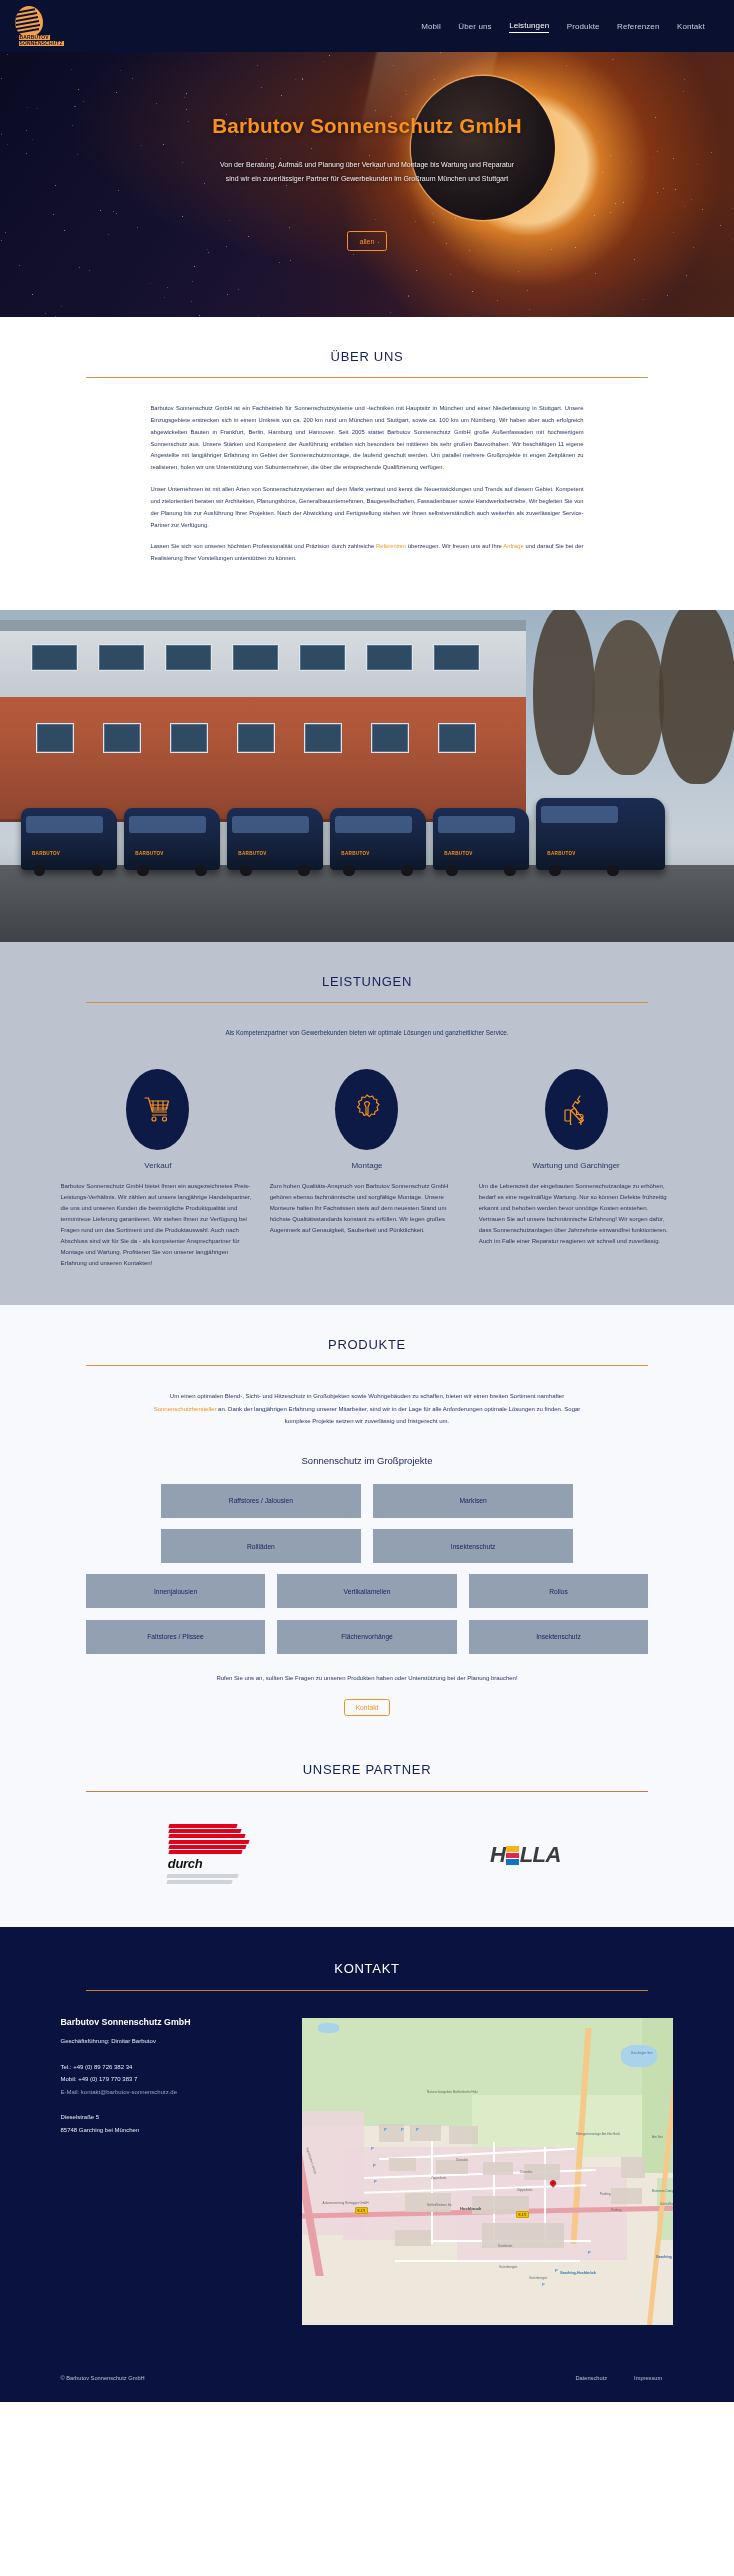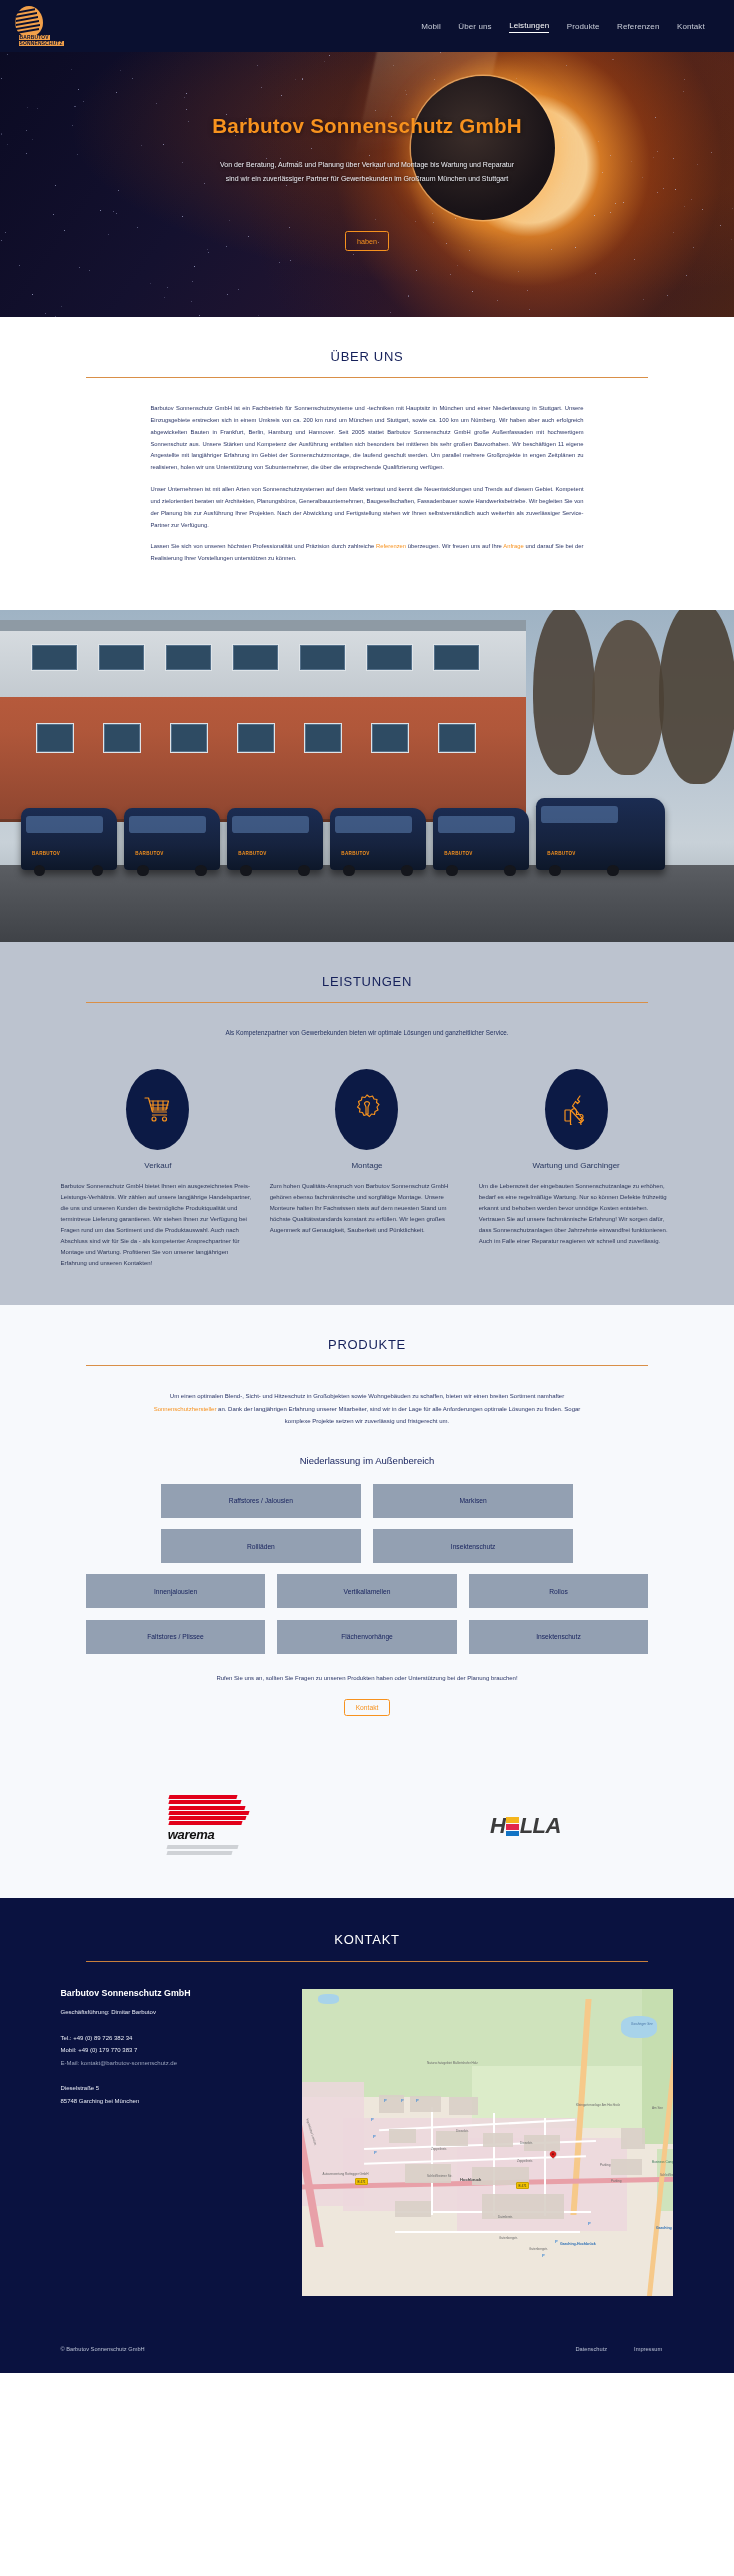--- a/index.html
+++ b/index.html
@@ -473,21 +473,21 @@
     </div>
   <div class="hero-flare"></div>
   <div class="hero-moon"></div>
 
   <div class="hero-inner">
     <h1 class="hero-title">Barbutov Sonnenschutz GmbH</h1>
     <p class="hero-sub">
       <span>Von der Beratung, Aufmaß und Planung über Verkauf und Montage bis Wartung und Reparatur</span><br>
       <span>sind wir ein zuverlässiger Partner für Gewerbekunden im Großraum München und Stuttgart</span>
     </p>
-    <a class="hero-cta" href="#">haben</a>
+    <a class="hero-cta" href="#">allen</a>
   </div>
 </section>
 
 <section class="section sec-white">
   <div class="sec-head">
     <h2 class="sec-title">ÜBER UNS</h2>
     <div class="sec-rule"></div>
   </div>
   <div class="about-body">
     <p>Barbutov Sonnenschutz GmbH ist ein Fachbetrieb für Sonnenschutzsysteme und -techniken mit Hauptsitz in München und einer Niederlassung in Stuttgart. Unsere Einzugsgebiete erstrecken sich in einem Umkreis von ca. 200 km rund um München und Stuttgart, sowie ca. 100 km um Nürnberg. Wir haben aber auch erfolgreich abgewickelten Bauten in Frankfurt, Berlin, Hamburg und Hannover. Seit 2005 stattet Barbutov Sonnenschutz GmbH große Außenfassaden mit hochwertigem Sonnenschutz aus. Unsere Stärken und Kompetenz der Ausführung entfalten sich besonders bei mittleren bis sehr großen Bauvorhaben. Wir beschäftigen 11 eigene Angestellte mit langjähriger Erfahrung im Gebiet der Sonnenschutzmontage, die laufend geschult werden. Um parallel mehrere Großprojekte in engen Zeitplänen zu realisieren, holen wir uns Unterstützung von Subunternehmer, die über die entsprechende Qualifizierung verfügen.</p>
@@ -596,21 +596,21 @@
 <section class="section sec-offwhite">
   <div class="sec-head">
     <h2 class="sec-title">PRODUKTE</h2>
     <div class="sec-rule"></div>
   </div>
 
   <p class="prod-intro">
     <span>Um einen optimalen Blend-, Sicht- und Hitzeschutz in Großobjekten sowie Wohngebäuden zu schaffen, bieten wir einen breiten Sortiment namhafter </span><a class="lnk" href="#">Sonnenschutzhersteller</a><span> an. Dank der langjährigen Erfahrung unserer Mitarbeiter, sind wir in der Lage für alle Anforderungen optimale Lösungen zu finden. Sogar komplexe Projekte setzen wir zuverlässig und fristgerecht um.</span>
   </p>
 
-  <h3 class="prod-sub">Niederlassung im Außenbereich</h3>
+  <h3 class="prod-sub">Sonnenschutz im Großprojekte</h3>
   <div class="tile-row">
     <div class="tile">Raffstores / Jalousien</div>
     <div class="tile">Markisen</div>
   </div>
   <div class="tile-row">
     <div class="tile">Rollläden</div>
     <div class="tile">Insektenschutz</div>
   </div>
 
   <div class="tile-row tri">
@@ -624,31 +624,35 @@
     <div class="tile">Insektenschutz</div>
   </div>
 
   <p class="prod-foot">Rufen Sie uns an, sollten Sie Fragen zu unseren Produkten haben oder Unterstützung bei der Planung brauchen!</p>
   <div class="center">
     <a class="btn-kontakt" href="#">Kontakt</a>
   </div>
 </section>
 
 <section class="section sec-offwhite" style="padding-top:10.3px">
+  <div class="sec-head">
+    <h2 class="sec-title">UNSERE PARTNER</h2>
+    <div class="sec-rule thin"></div>
+  </div>
 
   <div class="partners">
     <div class="pt">
       <div class="warema">
         <span class="bar" style="top:0px;  width:68px"></span>
         <span class="bar" style="top:5.2px; width:72px"></span>
         <span class="bar" style="top:10.3px; width:76px"></span>
         <span class="bar" style="top:15.5px; width:80px"></span>
         <span class="bar" style="top:20.6px; width:77px"></span>
         <span class="bar" style="top:26px; width:73px"></span>
-        <span class="wm">warema</span>
+        <span class="wm">durch</span>
         <span class="barg" style="top:50px; width:71px"></span>
         <span class="barg" style="top:56px;width:65px"></span>
       </div>
     </div>
 
     <div class="pt">
       <div class="hella">
         <span>H</span>
         <span class="bars">
           <i style="background:#f5b61d"></i>

